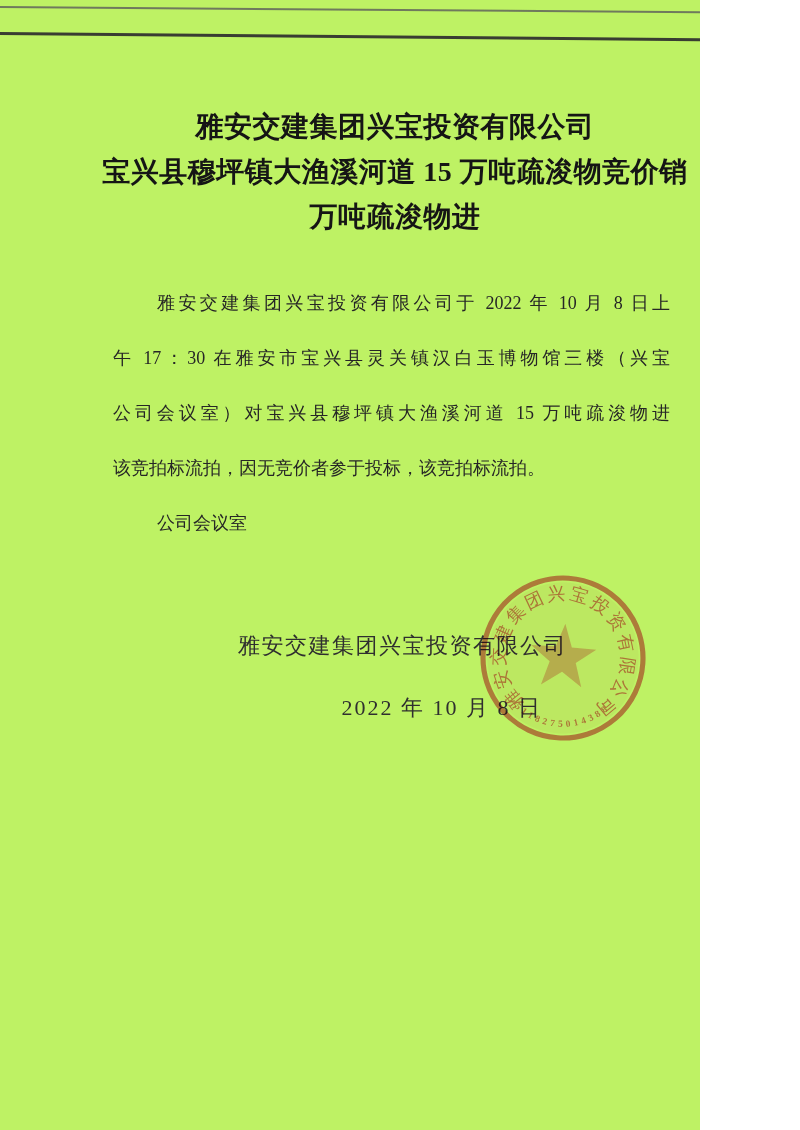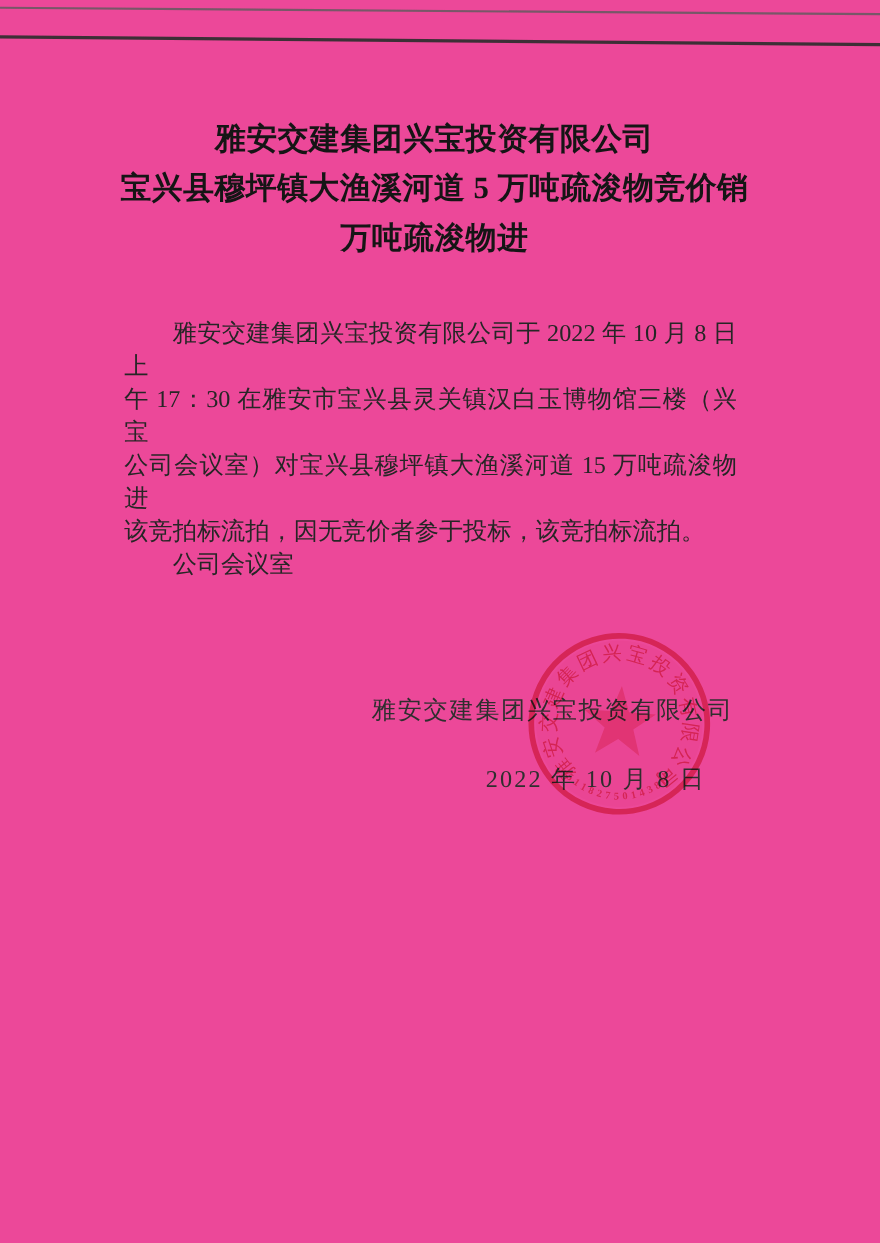--- a/index.html
+++ b/index.html
@@ -1,19 +1,19 @@
 <!DOCTYPE html>
 <html><head>
 <meta charset="utf-8">
 <style>
   html,body { margin:0; padding:0; background:#ffffff; }
   .page {
     position:relative;
-    width:800px; height:1130px;
-    background:#ec4899;
+    width:700px; height:1130px;
+    background:#bef264;
     overflow:hidden;
     font-family:"Liberation Serif","DejaVu Serif",serif;
   }
 
   
   .scan-line-1 {
     position:absolute; top:6px; left:-6px; width:815px; height:2px;
     background:#5b5b5b; opacity:.8;
     transform:rotate(0.42deg); transform-origin:left center;
   }
@@ -24,22 +24,22 @@
   }
 
   .title {
     position:absolute; top:104px; left:30px; width:730px;
     text-align:center;
     font-size:28px; font-weight:bold; line-height:45px;
     color:#151515; letter-spacing:.5px;
   }
 
   .body-text {
-    position:absolute; top:288px; left:113px; width:557px;
-    font-size:22px; line-height:30px; color:#262626;
+    position:absolute; top:276px; left:113px; width:557px;
+    font-size:18px; line-height:55px; color:#262626;
   }
   .body-text p { margin:0; }
   .just { text-align:justify; text-align-last:justify; }
   .indent { text-indent:44px; }
 
   .signature {
     position:absolute; top:631px; right:133px;
     font-size:22px; color:#2f2f2f; letter-spacing:1.5px;
     z-index:1;
   }
@@ -66,21 +66,21 @@
 </head>
 <body>
 
 <div class="page">
 
   <div class="scan-line-1"></div>
   <div class="scan-line-2"></div>
 
   <div class="title">
     <div>雅安交建集团兴宝投资有限公司</div>
-    <div>宝兴县穆坪镇大渔溪河道 5 万吨疏浚物竞价销</div>
+    <div>宝兴县穆坪镇大渔溪河道 15 万吨疏浚物竞价销</div>
     <div>万吨疏浚物进</div>
   </div>
 
   <div class="body-text">
     <p class="just indent">雅安交建集团兴宝投资有限公司于 2022 年 10 月 8 日上</p>
     <p class="just">午 17：30 在雅安市宝兴县灵关镇汉白玉博物馆三楼（兴宝</p>
     <p class="just">公司会议室）对宝兴县穆坪镇大渔溪河道 15 万吨疏浚物进</p>
     <p>该竞拍标流拍，因无竞价者参于投标，该竞拍标流拍。</p>
     <p class="indent">公司会议室</p>
   </div>

